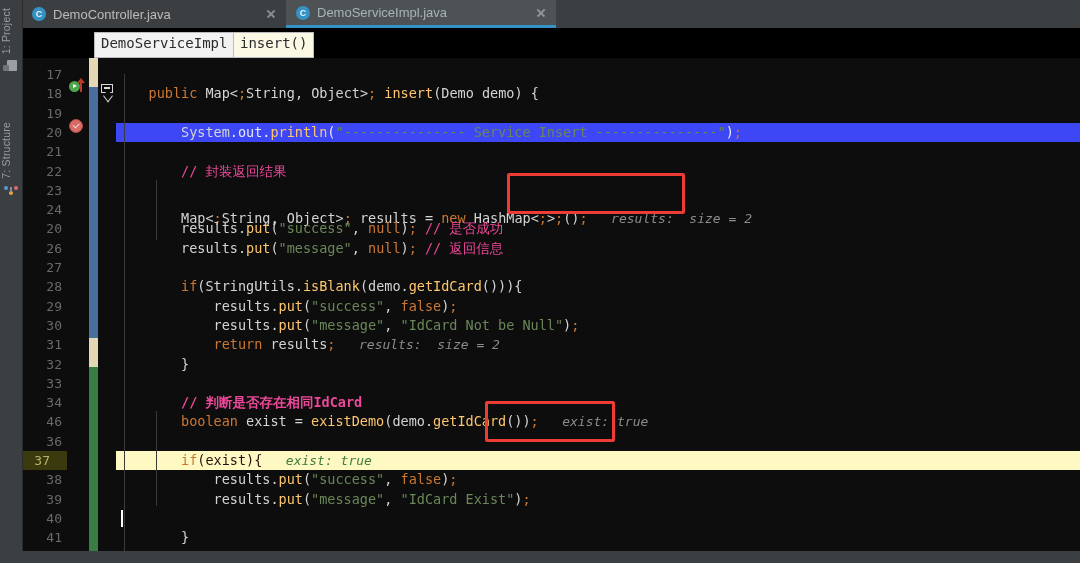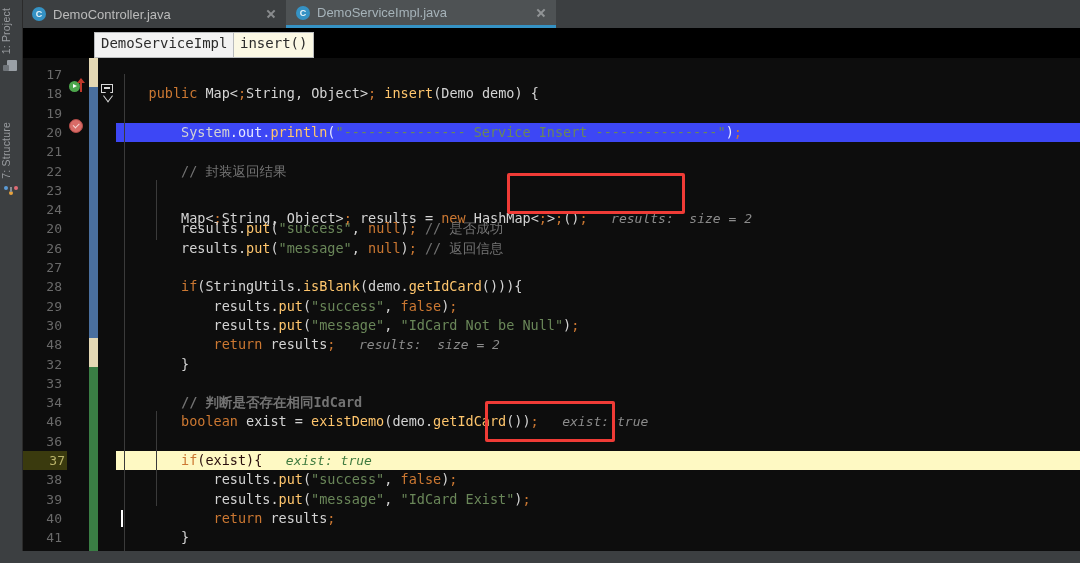--- a/index.html
+++ b/index.html
@@ -208,21 +208,21 @@
     text-align: right;
     color: #6a6a6a;
     font-family: "DejaVu Sans Mono", "Liberation Mono", monospace;
     font-size: 13px;
   }
   .lnum.current {
     background: #3a3a0e;
     color: #b9b36a;
     width: 45px;
     right: 0;
-    padding-right: 2px;
+    padding-right: 17px;
     box-sizing: border-box;
   }
   
   #gutter-icons {
     position: absolute;
     left: 45px; top: 0;
     width: 22px;
     height: 505px;
     background: #0d0d0d;
     z-index: 2;
@@ -373,21 +373,21 @@
     top: 0;
     width: 1px;
     background: #3a3a3a;
     z-index: 1;
   }
 
   
   .kw   { color: #cc7832; }
   .str  { color: #6a8759; }
   .fn   { color: #ffc66d; }
-  .cmt  { color: #737373; }
+  .cmt  { color: #ec4899; }
   .cls  { color: #d4d4d4; }
   .semi { color: #cc7832; }
 
   
   .hint {
     color: #8c8c8c;
     font-style: italic;
     font-family: "DejaVu Sans Mono", "Liberation Mono", monospace;
     font-size: 13px;
   }
@@ -528,23 +528,20 @@
           <span class="txt"></span>
         </div>
         <div class="row exec-red" style="top:393px;">
           <span class="txt">        <span class="kw">if</span>(exist){<span class="hint-green">   exist: true</span></span>
         </div>
         <div class="row" style="top:412.3px;">
           <span class="txt">            results.<span class="fn">put</span>(<span class="str">"success"</span>, <span class="kw">false</span>)<span class="semi">;</span></span>
         </div>
         <div class="row" style="top:431.6px;">
           <span class="txt">            results.<span class="fn">put</span>(<span class="str">"message"</span>, <span class="str">"IdCard Exist"</span>)<span class="semi">;</span></span>
-        </div>
-        <div class="row" style="top:450.90000000000003px;">
-          <span class="txt">            <span class="kw">return</span> results<span class="semi">;</span></span>
         </div>
         <div class="row" style="top:470.20000000000005px;">
           <span class="txt">        }</span>
         </div>
         <div class="row" style="top:489.5px;">
           <span class="txt"></span>
         </div>
       </div>
 
     <div id="changebar">
@@ -578,21 +575,21 @@
         <div class="lnum" style="top:84.2px;">21</div>
         <div class="lnum" style="top:103.5px;">22</div>
         <div class="lnum" style="top:122.80000000000001px;">23</div>
         <div class="lnum" style="top:142.1px;">24</div>
         <div class="lnum" style="top:161.4px;">20</div>
         <div class="lnum" style="top:180.70000000000002px;">26</div>
         <div class="lnum" style="top:200px;">27</div>
         <div class="lnum" style="top:219.3px;">28</div>
         <div class="lnum" style="top:238.60000000000002px;">29</div>
         <div class="lnum" style="top:257.9px;">30</div>
-        <div class="lnum" style="top:277.2px;">48</div>
+        <div class="lnum" style="top:277.2px;">31</div>
         <div class="lnum" style="top:296.5px;">32</div>
         <div class="lnum" style="top:315.8px;">33</div>
         <div class="lnum" style="top:335.1px;">34</div>
         <div class="lnum" style="top:354.40000000000003px;">46</div>
         <div class="lnum" style="top:373.7px;">36</div>
         <div class="lnum current" style="top:393px;">37</div>
         <div class="lnum" style="top:412.3px;">38</div>
         <div class="lnum" style="top:431.6px;">39</div>
         <div class="lnum" style="top:450.90000000000003px;">40</div>
         <div class="lnum" style="top:470.20000000000005px;">41</div>

